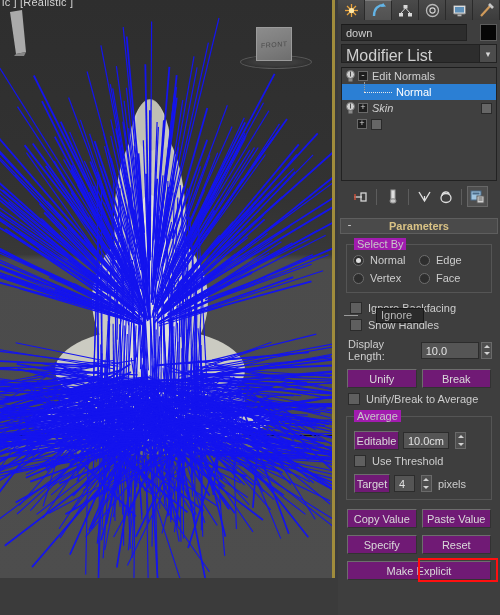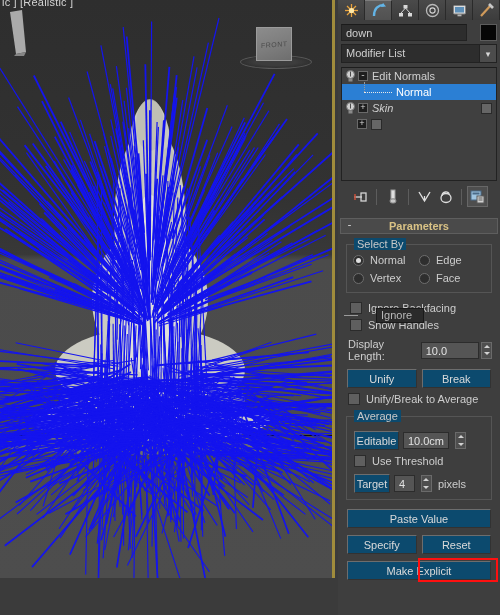--- a/index.html
+++ b/index.html
@@ -129,21 +129,21 @@
     width: 17px; height: 17px; margin-left: 3px;
     background: #060606; border: 1px solid #5c5c5c;
   }
 
   .modlist-row { padding: 2px 3px 3px 3px; }
   .modlist {
     display: flex; height: 19px;
     background: #2d2d2d; border: 1px solid #222;
   }
   .modlist-text {
-    flex: 1; color: #cfcfcf; font-size: 11px;
+    flex: 1; color: #cfcfcf; font-size: 16px;
     padding: 2px 0 0 4px;
   }
   .modlist-arrow {
     width: 17px; background: #4c4c4c; border-left: 1px solid #222;
     display: flex; align-items: center; justify-content: center;
     color: #d8d8d8; font-size: 9px;
   }
 
   
   .stack {
@@ -220,21 +220,21 @@
   }
   .rollout-body { padding: 4px 4px 0 4px; }
 
   
   .group {
     border: 1px solid #555; margin: 6px 2px 0 2px;
     padding: 9px 6px 6px 6px; position: relative;
   }
   .group-title {
     position: absolute; left: 7px; top: -7px;
-    background: #0c4a6e; padding: 0 3px;
+    background: #a21caf; padding: 0 3px;
     font-size: 11px; color: #c8c8c8;
   }
 
   .rowline { display: flex; align-items: center; margin-bottom: 6px; }
   .radio-cell { display: flex; align-items: center; width: 50%; }
   .radio {
     width: 11px; height: 11px; border-radius: 50%;
     background: #2e2e2e; border: 1px solid #6e6e6e;
     margin-right: 6px; position: relative; flex: none;
   }
@@ -263,21 +263,21 @@
     display: flex; flex-direction: column; align-items: center; justify-content: space-around;
     flex: none;
   }
   .spin-up, .spin-dn {
     width: 0; height: 0; border-left: 3px solid transparent; border-right: 3px solid transparent;
   }
   .spin-up { border-bottom: 3px solid #d2d2d2; }
   .spin-dn { border-top: 3px solid #d2d2d2; }
 
   .btn {
-    background: #0c4a6e; border: 1px solid #6d6d6d;
+    background: #701a75; border: 1px solid #6d6d6d;
     border-bottom-color: #323232; border-right-color: #323232;
     color: #dadada; font-size: 11px; height: 19px;
     display: flex; align-items: center; justify-content: center;
     font-family: "Liberation Sans", sans-serif;
   }
   .btn-row { display: flex; gap: 5px; margin: 7px 3px 0 3px; }
   .btn-row .btn { flex: 1; }
 
   .btn-row-tight { display: flex; gap: 4px; margin: 6px 2px 0 2px; align-items: center; }
 
@@ -1596,20 +1596,21 @@
             <div class="spin-field" style="width:32px;">4</div>
             <div class="spinner">
               <div class="spin-up"></div>
               <div class="spin-dn"></div>
             </div>
             <div class="chk-label" style="margin-left:2px;">pixels</div>
           </div>
         </div>
 
         <div class="btn-row" style="margin-top:9px;">
+          <div class="btn">Copy Value</div>
           <div class="btn">Paste Value</div>
         </div>
 
         <div class="btn-row">
           <div class="btn">Specify</div>
           <div class="btn">Reset</div>
         </div>
 
         <div class="btn-row">
           <div class="btn">Make Explicit</div>

